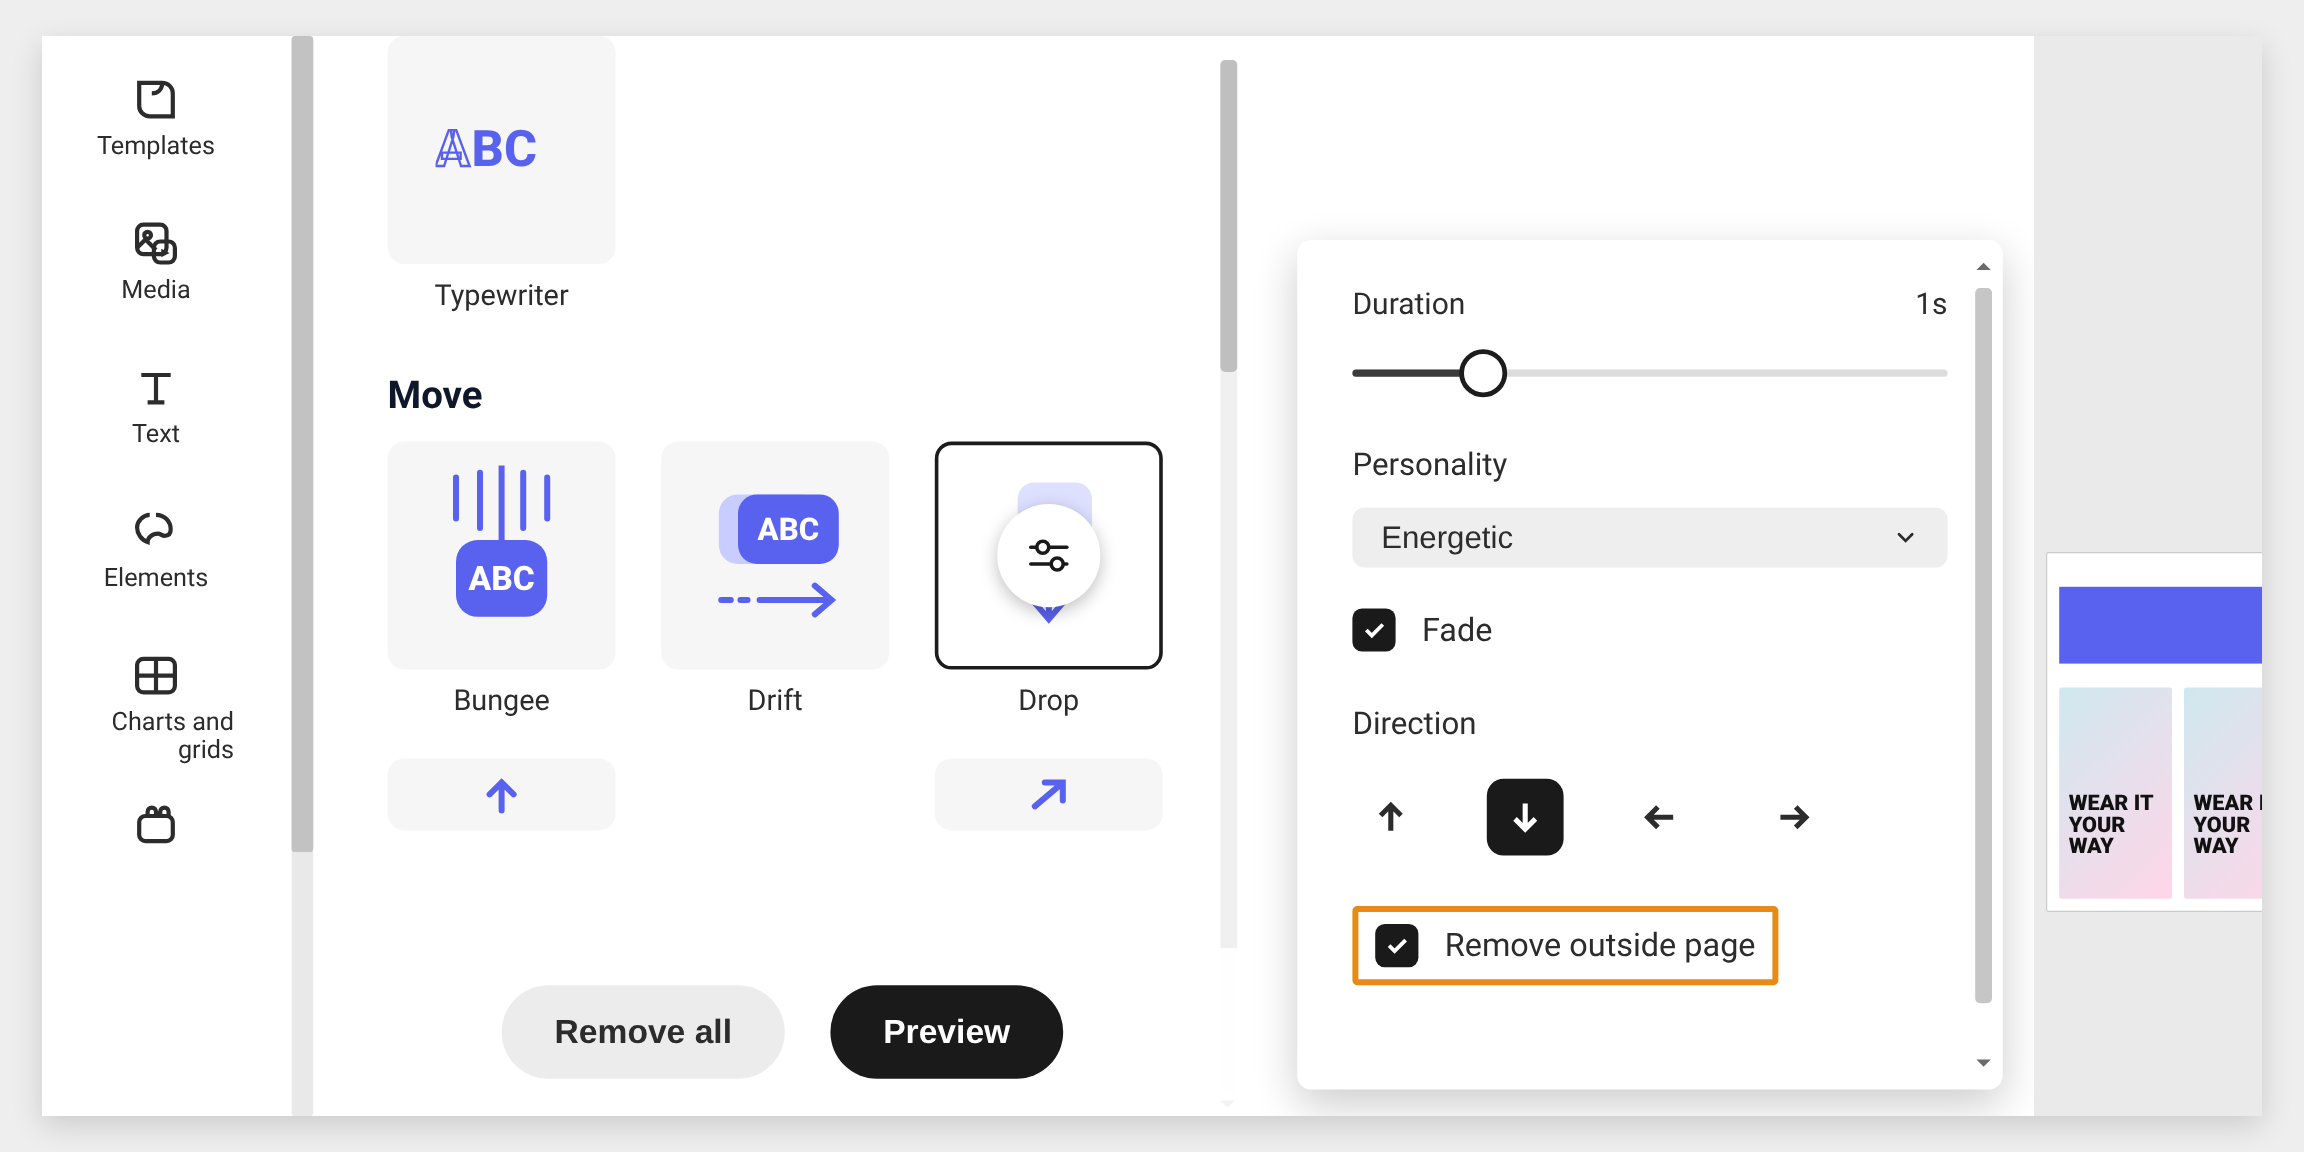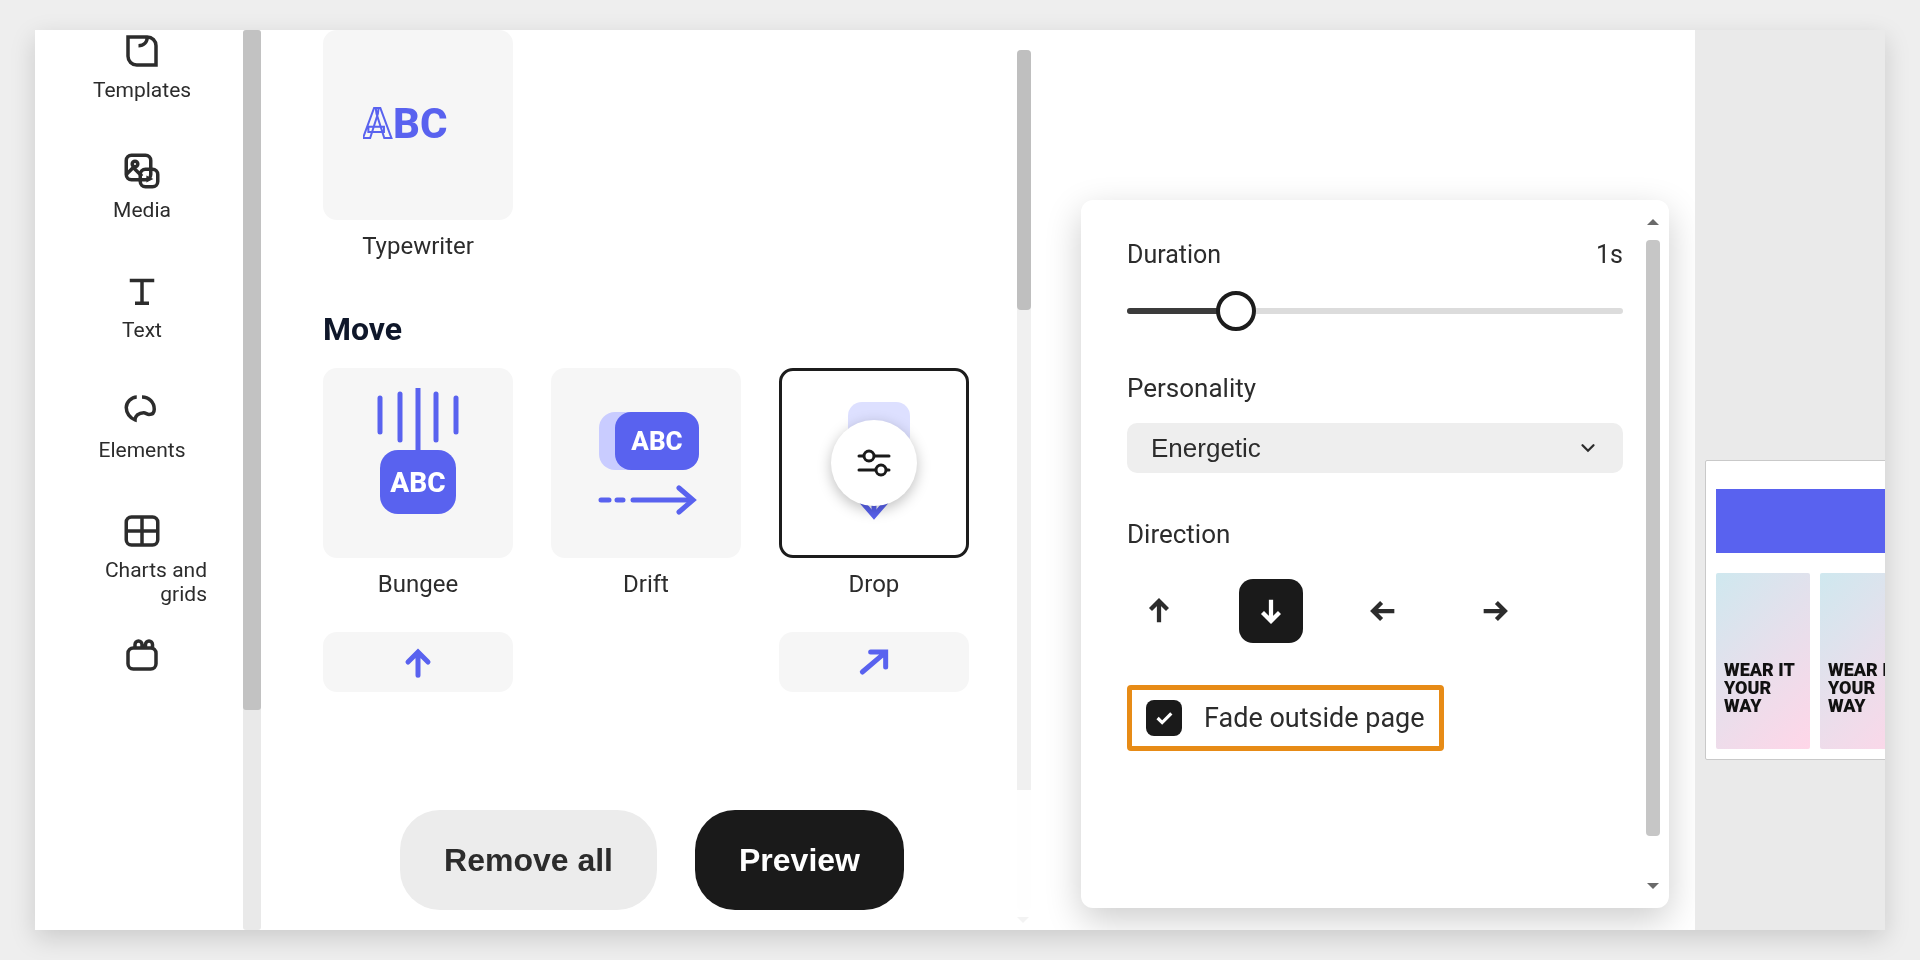--- a/index.html
+++ b/index.html
@@ -10,24 +10,24 @@
     }
     .frame {
       position: absolute; left: 35px; top: 30px; width: 1850px; height: 900px;
       background: #eeeeee;
       box-shadow: 0 8px 24px rgba(0,0,0,0.15);
       overflow: hidden;
     }
     .surface { position: absolute; inset: 0; background: #ffffff; }
     
     .leftrail {
-      position: absolute; left: 12px; top: 0; width: 190px; height: 100%;
+      position: absolute; left: 0; top: 0; width: 190px; height: 100%;
       background: #ffffff;
       display: flex; flex-direction: column; align-items: center;
-      gap: 48px;
+      padding-top: 32px; gap: 48px;
       font-size: 21px; color: #2c2c2c;
     }
     .rail-item { display: flex; flex-direction: column; align-items: center; gap: 6px; cursor: pointer; }
     .rail-item svg { width: 42px; height: 42px; stroke: #2c2c2c; fill: none; stroke-width: 2; }
     
     .scrollbar1 {
       position: absolute; left: 202px; top: 0; width: 30px; height: 100%;
       background: #ffffff;
     }
     .scrollbar1 .track { position: absolute; left: 6px; top: 0; bottom: 0; width: 18px; background: #e9e9e9; border-radius: 3px; }
@@ -63,22 +63,22 @@
     .anim-panel-scrollbar .thumb { position: absolute; left: 8px; top: 20px; width: 14px; height: 260px; background: #bfbfbf; border-radius: 4px; }
     .anim-panel-scrollbar .arrow { position: absolute; left: 3px; width: 22px; height: 20px; color: #6a6a6a; }
     .anim-panel-scrollbar .arrow.down { bottom: 0; }
     
     .anim-footer {
       position: absolute; left: 0; right: 0; bottom: 0; height: 140px;
       display: flex; align-items: center; justify-content: center; gap: 38px;
       background: rgba(255,255,255,0.92);
     }
     .btn {
-      height: 100px; border-radius: 40px; padding: 0 44px;
-      font-size: 32px; font-weight: 600; display: flex; align-items: center; justify-content: center;
+      height: 78px; border-radius: 40px; padding: 0 44px;
+      font-size: 28px; font-weight: 600; display: flex; align-items: center; justify-content: center;
       border: none; cursor: pointer;
     }
     .btn.secondary { background: #ececec; color: #2c2c2c; }
     .btn.primary { background: #1a1a1a; color: #fff; }
     
     .popover {
       position: absolute; left: 1046px; top: 170px; width: 588px; height: 708px;
       background: #ffffff; border-radius: 12px;
       padding: 40px 46px;
       box-shadow: 0 12px 36px rgba(0,0,0,0.20);
@@ -295,20 +295,28 @@
       </div>
 
       <div class="label">Personality</div>
       <button class="select">
         <span>Energetic</span>
         <svg width="22" height="22" viewBox="0 0 24 24">
             <path d="M6 9l6 6 6-6" stroke="#2c2c2c" stroke-width="2.5" fill="none" stroke-linecap="round"></path>
           </svg>
       </button>
 
+      <div class="check-row">
+        <div class="check">
+          <svg width="22" height="22" viewBox="0 0 24 24">
+              <path d="M5 12l5 5L20 7"></path>
+            </svg>
+        </div>
+        <span class="check-label">Fade</span>
+      </div>
 
       <div class="label">Direction</div>
       <div class="dir-row">
         <button class="dir-btn">
           <svg width="34" height="34" viewBox="0 0 24 24">
               <path d="M12 20V5M6 11l6-6 6 6"></path>
             </svg>
         </button>
         <button class="dir-btn active">
           <svg width="34" height="34" viewBox="0 0 24 24">
@@ -326,21 +334,21 @@
             </svg>
         </button>
       </div>
 
       <div class="highlight-box">
         <div class="check">
           <svg width="22" height="22" viewBox="0 0 24 24">
               <path d="M5 12l5 5L20 7"></path>
             </svg>
         </div>
-        <span class="check-label">Fade outside page</span>
+        <span class="check-label">Remove outside page</span>
       </div>
 
       <div class="popover-scrollbar">
         <svg class="arrow up" viewBox="0 0 20 20">
             <path d="M4 13l6-6 6 6" fill="#6a6a6a"></path>
           </svg>
         <div class="thumb"></div>
         <svg class="arrow down" viewBox="0 0 20 20">
             <path d="M4 7l6 6 6-6" fill="#6a6a6a"></path>
           </svg>

